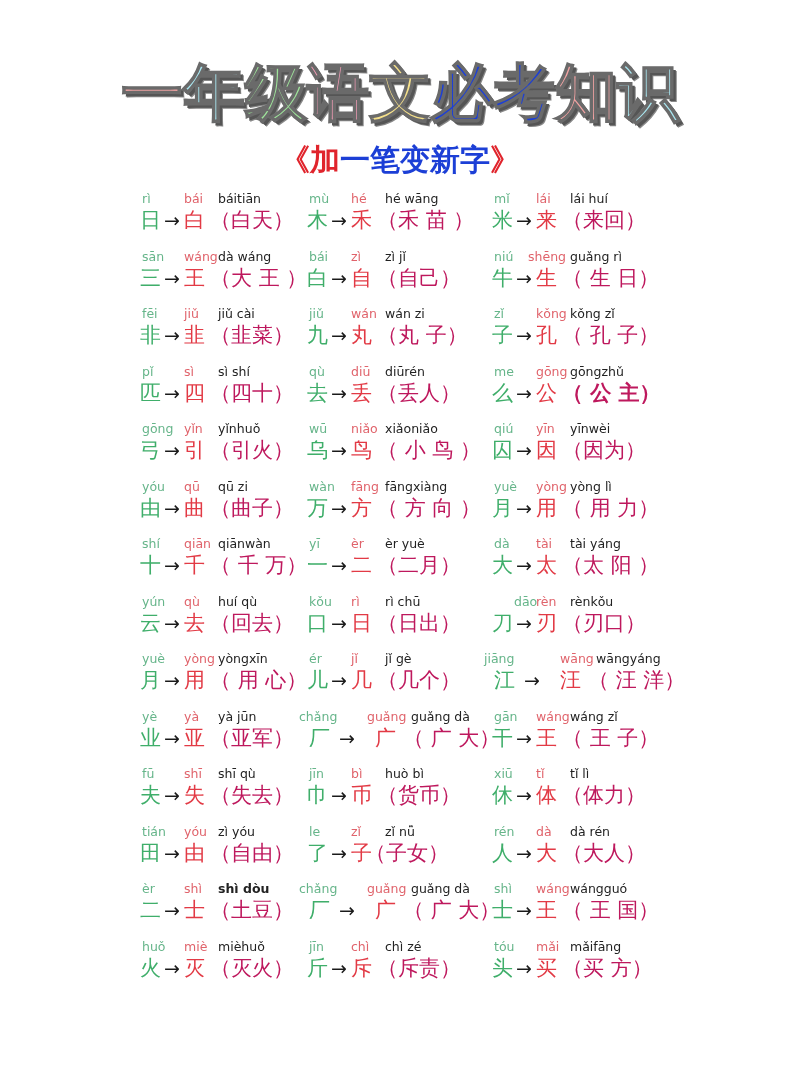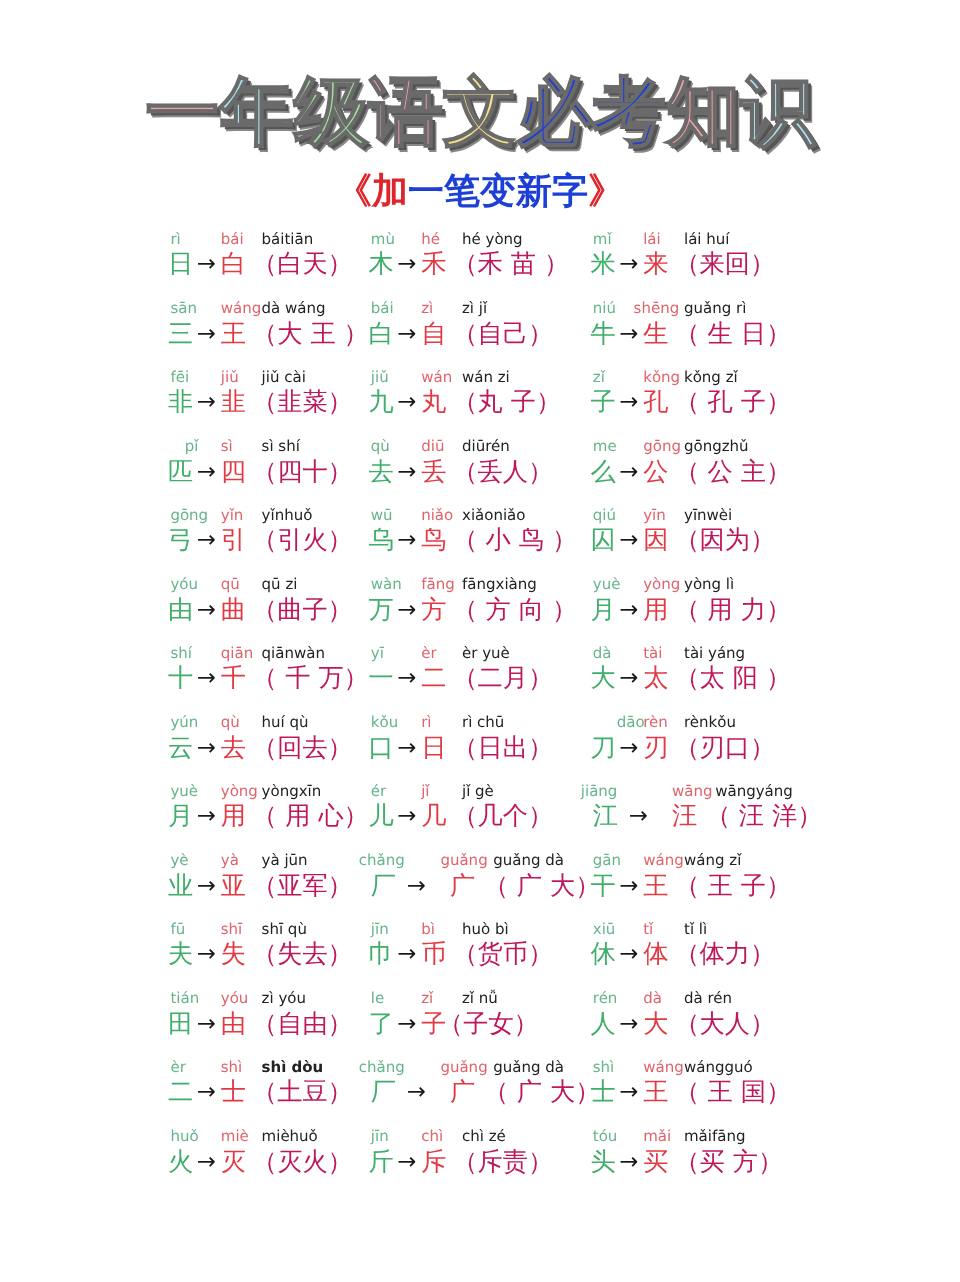--- a/index.html
+++ b/index.html
@@ -64,21 +64,21 @@
         <span class="py r" style="left: 44px;">bái</span>
         <span class="py k" style="left: 78px;">báitiān</span>
         <span class="hz g" style="left: 0px;">日</span>
         <span class="hz r" style="left: 44px;">白</span>
         <span class="hz k" style="left: 70px;">（白天）</span>
         <span class="arrow" style="left: 24px;">→</span>
       </div>
       <div class="cell c1">
         <span class="py g" style="left: 2px;">mù</span>
         <span class="py r" style="left: 44px;">hé</span>
-        <span class="py k" style="left: 78px;">hé yòng</span>
+        <span class="py k" style="left: 78px;">hé wāng</span>
         <span class="hz g" style="left: 0px;">木</span>
         <span class="hz r" style="left: 44px;">禾</span>
         <span class="hz k" style="left: 70px;">（禾 苗 ）</span>
         <span class="arrow" style="left: 24px;">→</span>
       </div>
       <div class="cell c2">
         <span class="py g" style="left: 2px;">mǐ</span>
         <span class="py r" style="left: 44px;">lái</span>
         <span class="py k" style="left: 78px;">lái huí</span>
         <span class="hz g" style="left: 0px;">米</span>
@@ -140,21 +140,21 @@
         <span class="py r" style="left: 44px;">kǒng</span>
         <span class="py k" style="left: 78px;">kǒng zǐ</span>
         <span class="hz g" style="left: 0px;">子</span>
         <span class="hz r" style="left: 44px;">孔</span>
         <span class="hz k" style="left: 70px;">（ 孔 子）</span>
         <span class="arrow" style="left: 24px;">→</span>
       </div>
     </div>
     <div class="row">
       <div class="cell c0">
-        <span class="py g" style="left: 2px; margin-left: 12px;">pǐ</span>
+        <span class="py g" style="left: 2px;">pǐ</span>
         <span class="py r" style="left: 44px;">sì</span>
         <span class="py k" style="left: 78px;">sì shí</span>
         <span class="hz g" style="left: 0px;">匹</span>
         <span class="hz r" style="left: 44px;">四</span>
         <span class="hz k" style="left: 70px;">（四十）</span>
         <span class="arrow" style="left: 24px;">→</span>
       </div>
       <div class="cell c1">
         <span class="py g" style="left: 2px;">qù</span>
         <span class="py r" style="left: 44px;">diū</span>
@@ -163,21 +163,21 @@
         <span class="hz r" style="left: 44px;">丢</span>
         <span class="hz k" style="left: 70px;">（丢人）</span>
         <span class="arrow" style="left: 24px;">→</span>
       </div>
       <div class="cell c2">
         <span class="py g" style="left: 2px;">me</span>
         <span class="py r" style="left: 44px;">gōng</span>
         <span class="py k" style="left: 78px;">gōngzhǔ</span>
         <span class="hz g" style="left: 0px;">么</span>
         <span class="hz r" style="left: 44px;">公</span>
-        <span class="hz k" style="left: 70px;">（ 公 主）</span>
+        <span class="hz k" style="left: 70px; font-weight: bold;">（ 公 主）</span>
         <span class="arrow" style="left: 24px;">→</span>
       </div>
     </div>
     <div class="row">
       <div class="cell c0">
         <span class="py g" style="left: 2px;">gōng</span>
         <span class="py r" style="left: 44px;">yǐn</span>
         <span class="py k" style="left: 78px;">yǐnhuǒ</span>
         <span class="hz g" style="left: 0px;">弓</span>
         <span class="hz r" style="left: 44px;">引</span>

